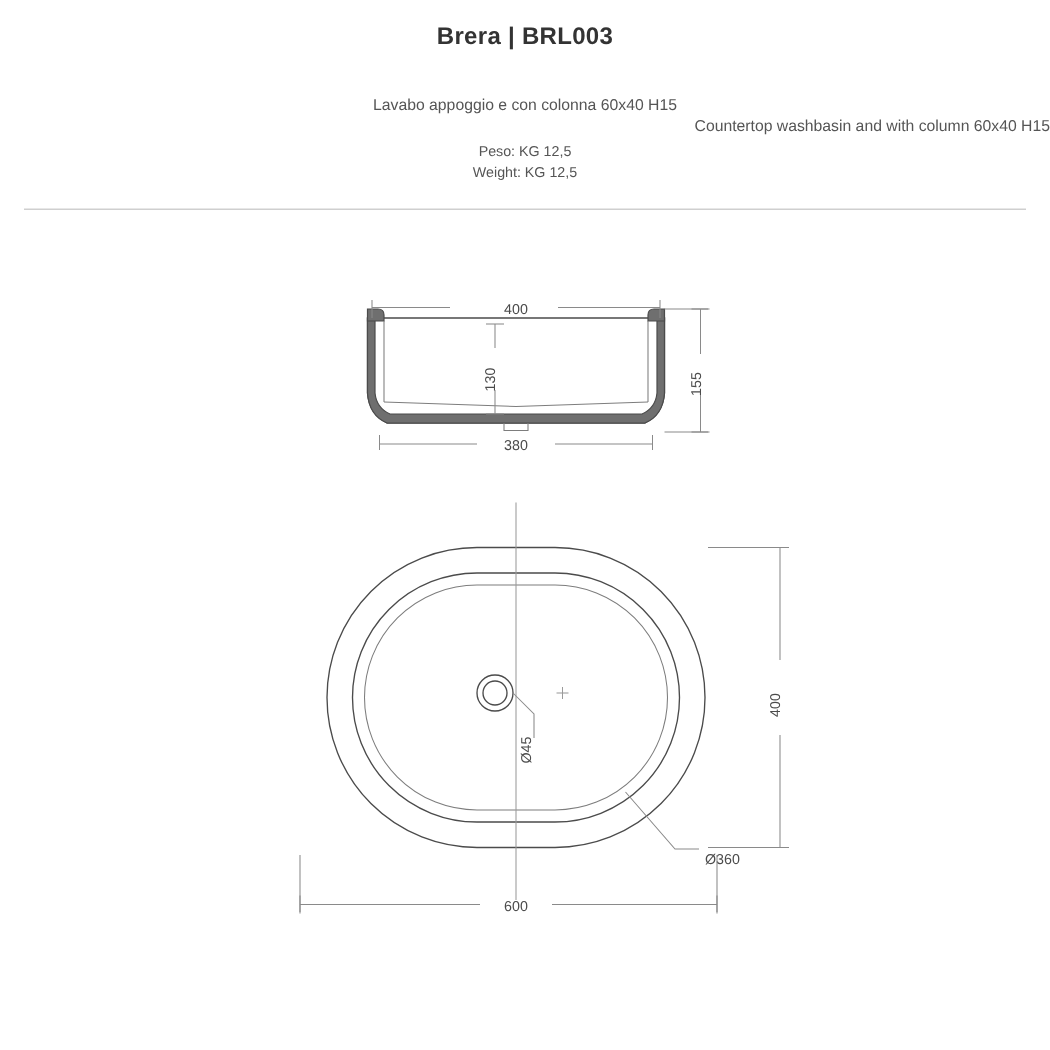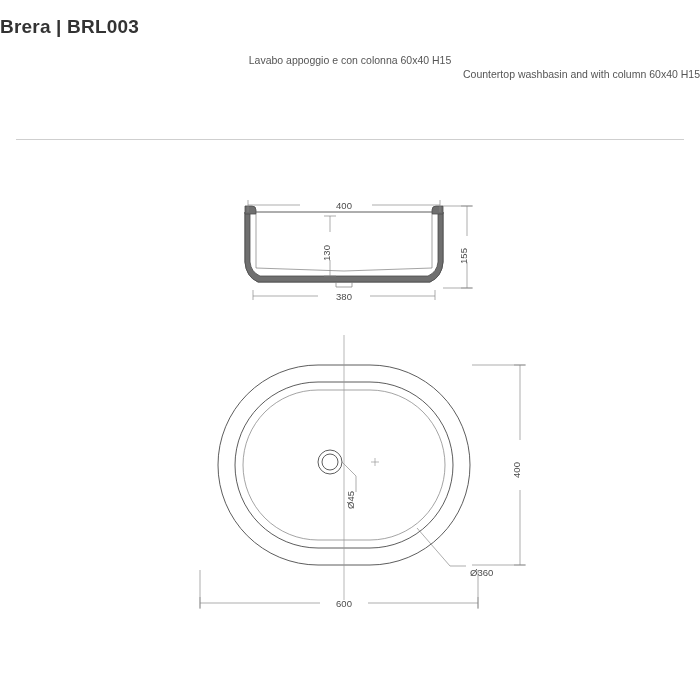--- a/index.html
+++ b/index.html
@@ -19,32 +19,34 @@
     position: absolute;
     inset: 0;
   }
 
   
   .title {
     position: absolute;
     top: 16px;
     left: 0;
     width: 700px;
-    font-size: 19px;
+    text-align: center;
+    font-size: 16px;
     font-weight: bold;
     color: #333333;
     letter-spacing: 0.2px;
   }
   .subtitle {
     position: absolute;
     left: 0;
     width: 700px;
     text-align: center;
     font-size: 10.5px;
     color: #555555;
+    margin-top: 10px;
   }
   .sub1 { top: 54px; }
   .sub2 { top: 68px; text-align: right; }
   .weight {
     position: absolute;
     left: 0;
     width: 700px;
     text-align: center;
     font-size: 9.5px;
     color: #555555;
@@ -81,20 +83,22 @@
   }
 </style>
 </head>
 <body>
 
 <div class="sheet">
 
   <div class="title">Brera | BRL003</div>
   <div class="subtitle sub1">Lavabo appoggio e con colonna 60x40 H15</div>
   <div class="subtitle sub2">Countertop washbasin and with column 60x40 H15</div>
+  <div class="weight w1">Peso: KG 12,5</div>
+  <div class="weight w2">Weight: KG 12,5</div>
 
   <div class="rule"></div>
 
   <svg class="drawing" viewBox="0 0 700 700">
 
     <g>
 
       <path class="ln" d="M 245,212
                           L 245,262
                           Q 246,276 258,282

